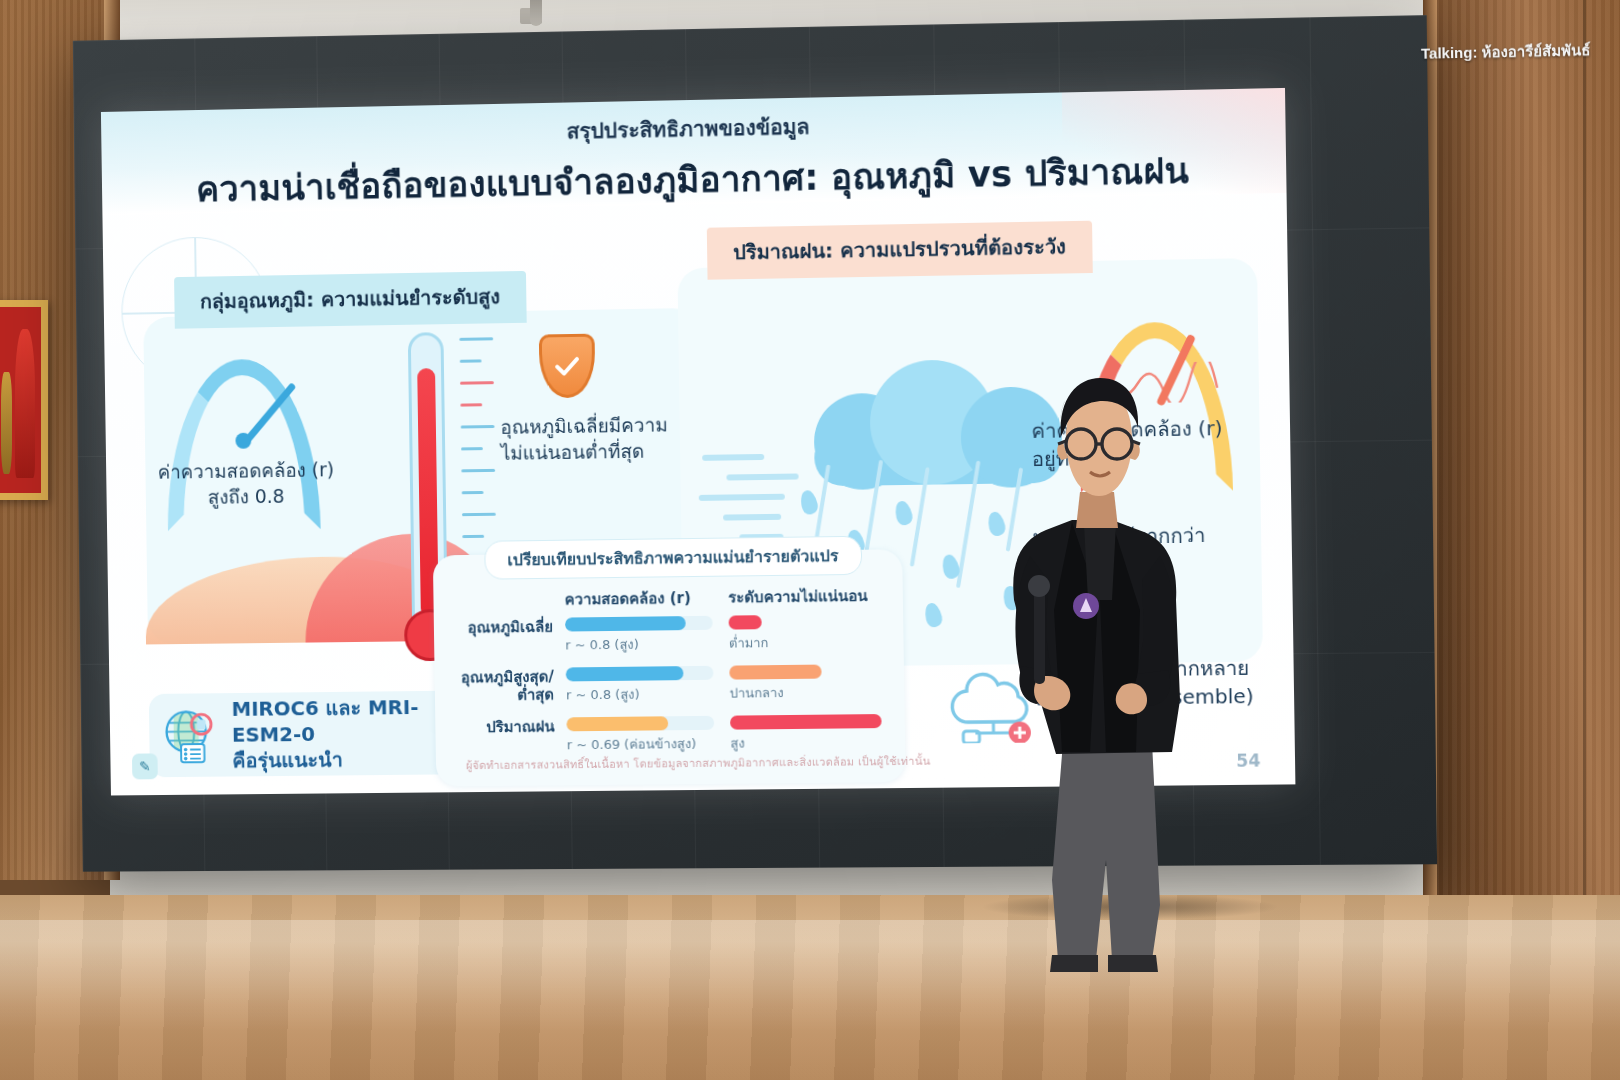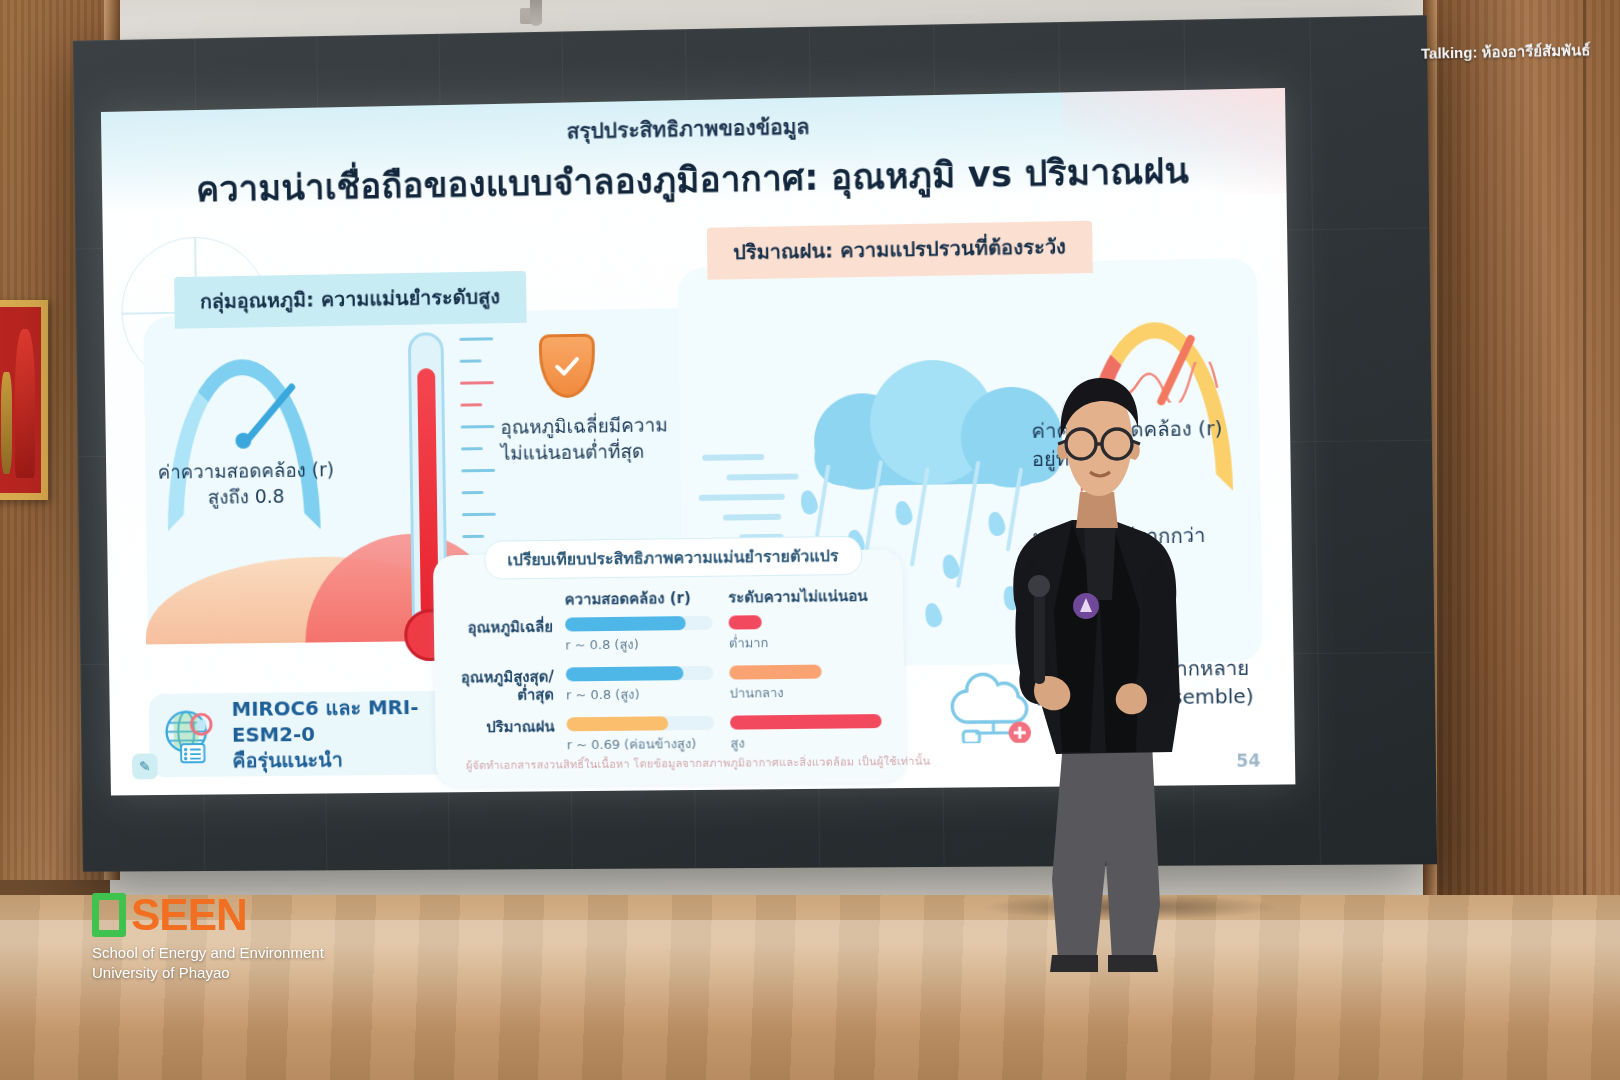--- a/index.html
+++ b/index.html
@@ -676,23 +676,13 @@
 
     <circle cx="1081" cy="444" r="15" fill="none" stroke="#2a2a2e" stroke-width="3.4"></circle>
     <circle cx="1117" cy="444" r="15" fill="none" stroke="#2a2a2e" stroke-width="3.4"></circle>
     <path d="M1096 444 H1102" stroke="#2a2a2e" stroke-width="3.4"></path>
     <path d="M1066 441 L1058 444" stroke="#2a2a2e" stroke-width="3"></path>
     <path d="M1132 441 L1140 444" stroke="#2a2a2e" stroke-width="3"></path>
 
     <path d="M1090 472 Q1100 480 1110 472" stroke="#9c6445" stroke-width="3" fill="none"></path>
   </svg>
 
-  <div class="seen-logo">
-    <div class="seen-row">
-      <span class="seen-sq"></span>
-      <span class="seen-word">SEEN</span>
-    </div>
-    <div class="seen-sub">
-      <div>School of Energy and Environment</div>
-      <div>University of Phayao</div>
-    </div>
-  </div>
 </div>
 
 </body></html>

